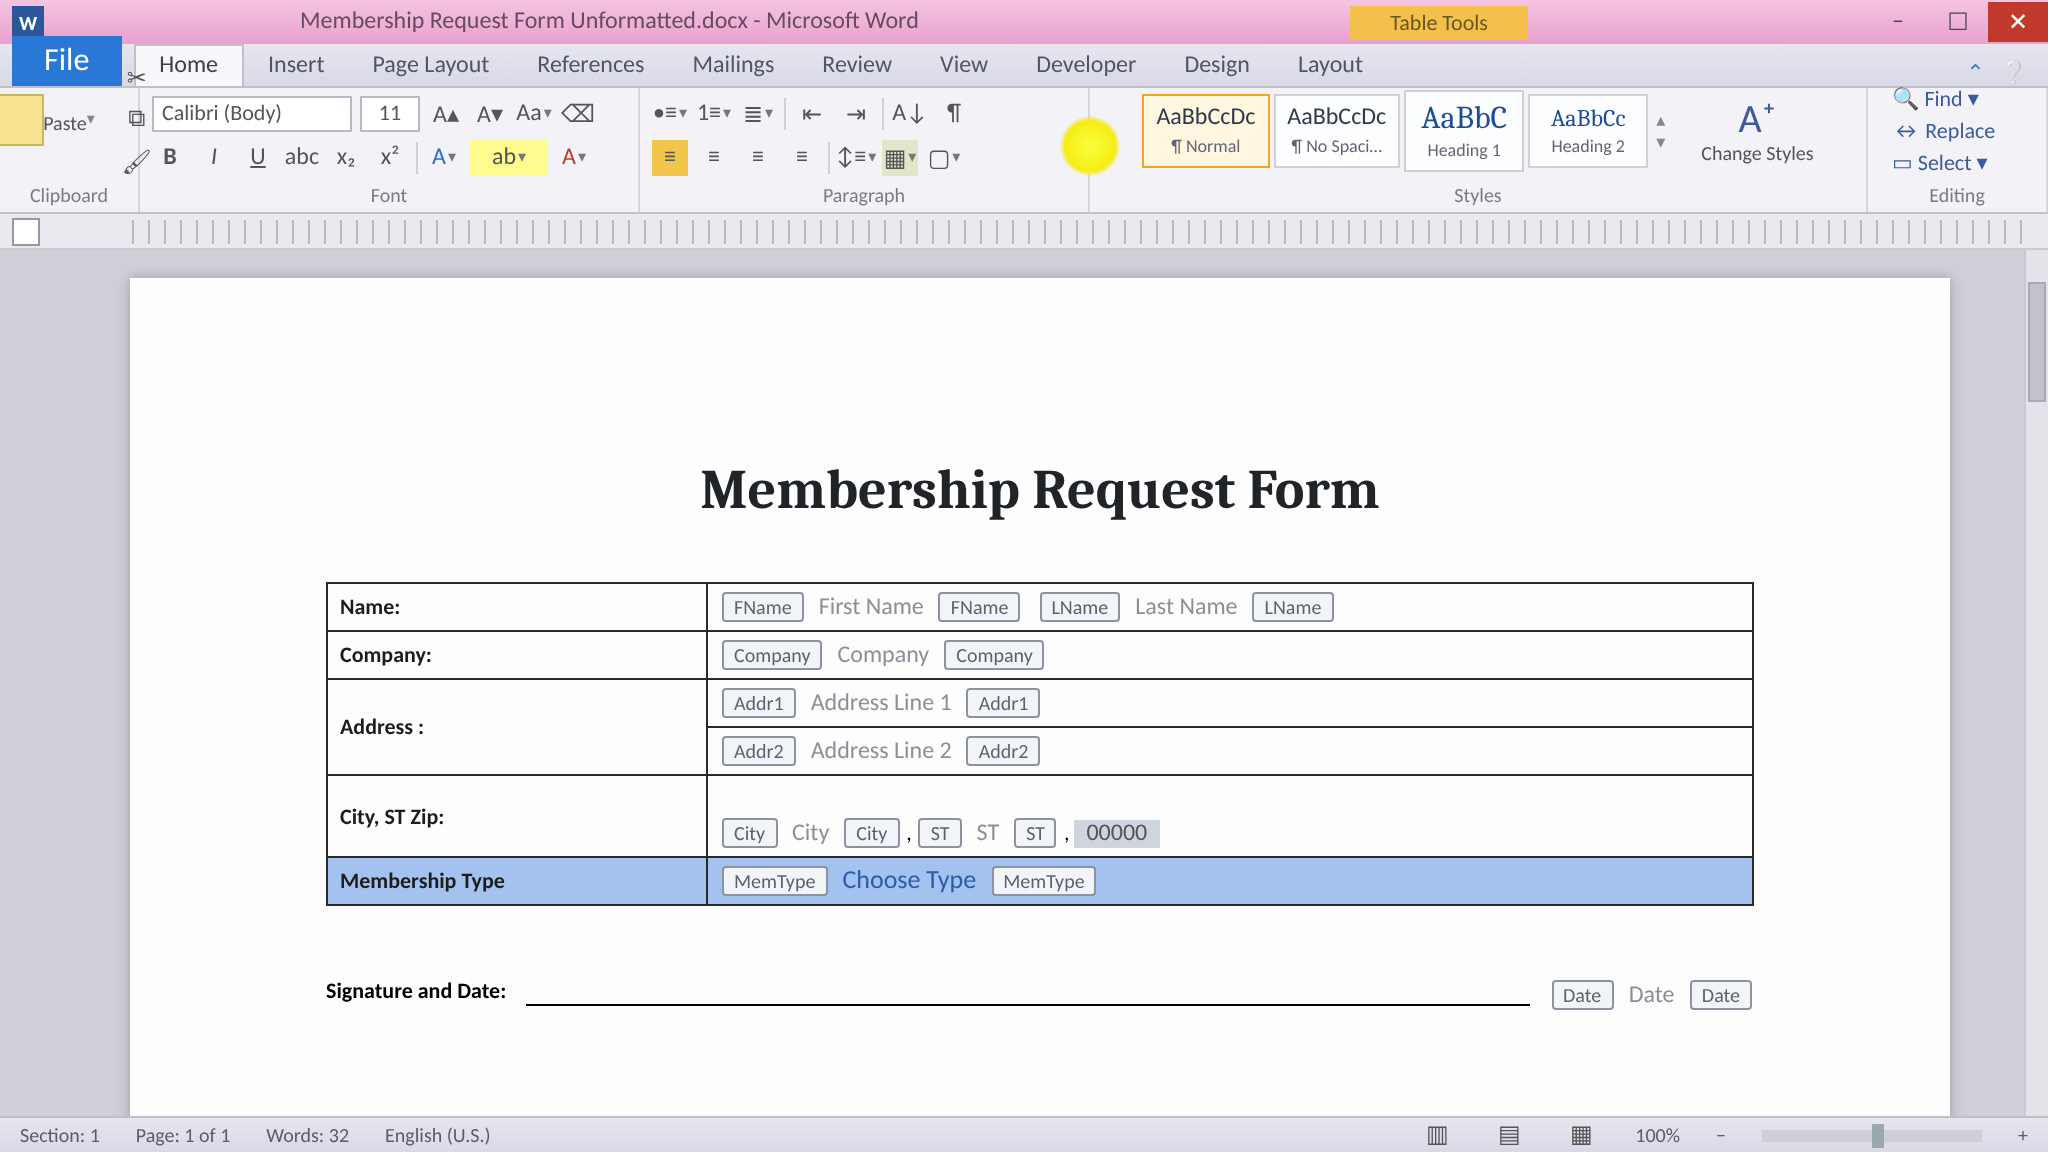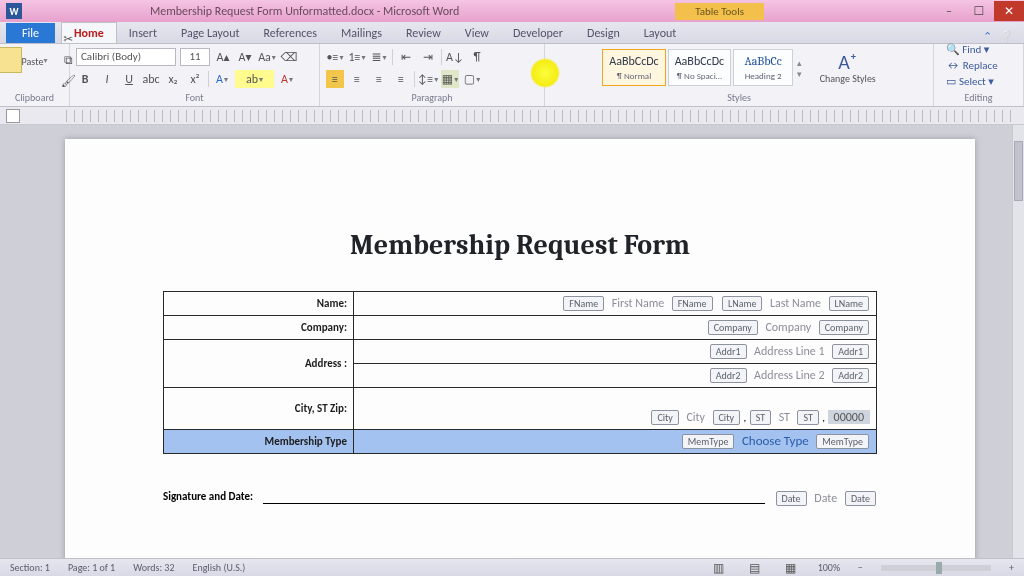--- a/index.html
+++ b/index.html
@@ -17,23 +17,23 @@
                          display:flex; align-items:center; justify-content:center; margin-right:8px; font-size:10px;}
   .title-bar .title-text { flex:1; text-align:left; padding-left:120px; color:#684b5e;}
   .title-bar .context-tab { margin-right:170px; padding:2px 20px; background:#f2c04b; color:#6b5520; font-size:11px;}
   .winbtns { display:flex; }
   .winbtn { width:30px; height:20px; display:flex; align-items:center; justify-content:center; color:#4a4a4a; }
   .winbtn.close { background:#c0392b; color:#fff; }
 
   
   .ribbon-tabs { height:22px; background:linear-gradient(#e6e6ef,#d9d9e6); display:flex; align-items:flex-end;
                  padding-left:6px; border-bottom:1px solid #c0c0c8;}
-  .file-tab { background:#2a78d6; color:#fff; padding:3px 16px; font-size:12px; margin-right:6px;}
+  .file-tab { background:#2a78d6; color:#fff; padding:3px 16px; font-size:16px; margin-right:6px;}
   .rtab { padding:3px 12px; color:#53536a; font-size:12px; cursor:default;}
-  .rtab.active { background:#f6f7fb; border:1px solid #c0c0c8; border-bottom:none; color:#b91c1c; font-weight:700;margin-top:15px;}
+  .rtab.active { background:#f6f7fb; border:1px solid #c0c0c8; border-bottom:none; color:#404040; font-weight:400;margin-top:15px;}
   .ribbon-tabs .help { margin-left:auto; padding-right:10px; display:flex; gap:8px; color:#4579c8;}
 
   
   .ribbon { height:63px; background:#f2f2f7; border-bottom:1px solid #c0c0c8;
             display:flex; align-items:stretch; }
   .ribgrp { border-right:1px solid #d5d5dd; display:flex; flex-direction:column; justify-content:flex-end; padding:2px 6px 2px 6px;}
   .ribgrp .controls { flex:1; display:flex; flex-direction:column; justify-content:center; gap:4px;}
   .ribgrp .lbl { text-align:center; color:#7a7a8d; font-size:10px; padding-top:1px;}
   .rowbtns { display:flex; align-items:center; gap:4px; }
   .ico { width:18px; height:18px; display:flex; align-items:center; justify-content:center; color:#555; font-size:12px; }
@@ -72,21 +72,21 @@
            background:repeating-linear-gradient(to right,#bbb 0,#bbb 1px,transparent 1px,transparent 8px); }
   .ruler-btn { position:absolute; left:6px; top:2px; width:14px; height:14px; border:1px solid #999; background:#fff;}
 
   
   .workspace { position:absolute; top:125px; left:0; right:0; bottom:18px; background:#cfcfd8; overflow:hidden;}
   .page { position:absolute; left:65px; top:14px; width:910px; height:820px; background:#fdfdfd;
           box-shadow:0 0 6px rgba(0,0,0,.25); padding:90px 98px 40px 98px;}
   .doc-title { font-family:Cambria,serif; font-size:28px; color:#202428; text-align:center; margin:0 0 30px 0;}
 
   table.form { width:100%; border-collapse:collapse; }
-  table.form td { border:1px solid #292929; padding:3px 6px; vertical-align:middle;text-align:right; }
+  table.form td { border:1px solid #292929; padding:3px 6px; vertical-align:middle; }
   table.form td.label { width:190px; font-weight:600; color:#1d1d1d;}
   table.form tr.selrow td { background:#a3c2f0; }
 
   .cctag { display:inline-block; border:1px solid #8d92a0; background:#f3f4f7; color:#5e6270;
            font-size:10px; padding:0 5px; margin:1px 1px; border-radius:2px;}
   .ccplace { display:inline-block; color:#8e8e9a; font-size:12px; padding:0 4px;}
   .cczip  { display:inline-block; background:#cfd5df; color:#555; padding:0 6px; font-size:12px;margin-top:19px;}
   .ccchoose { display:inline-block; color:#2a5da8; font-size:13px; padding:0 4px;}
 
   .sig-row { margin-top:36px; display:flex; }
@@ -223,20 +223,24 @@
         <div class="styles">
           <div class="style-tile sel">
             <div class="samp">AaBbCcDc</div>
             <div class="nm">¶ Normal</div>
           </div>
           <div class="style-tile">
             <div class="samp">AaBbCcDc</div>
             <div class="nm">¶ No Spaci…</div>
           </div>
           <div class="style-tile">
+            <div class="samp h" style="font-size:16px">AaBbC</div>
+            <div class="nm">Heading 1</div>
+          </div>
+          <div class="style-tile">
             <div class="samp h">AaBbCc</div>
             <div class="nm">Heading 2</div>
           </div>
           <div style="display:flex;flex-direction:column;color:#888;font-size:9px;padding:2px">▴<span>▾</span></div>
         </div>
         <div class="bigvert">
           <div class="glyph">A⁺</div>
           <div class="cap">Change Styles</div>
         </div>
       </div>

